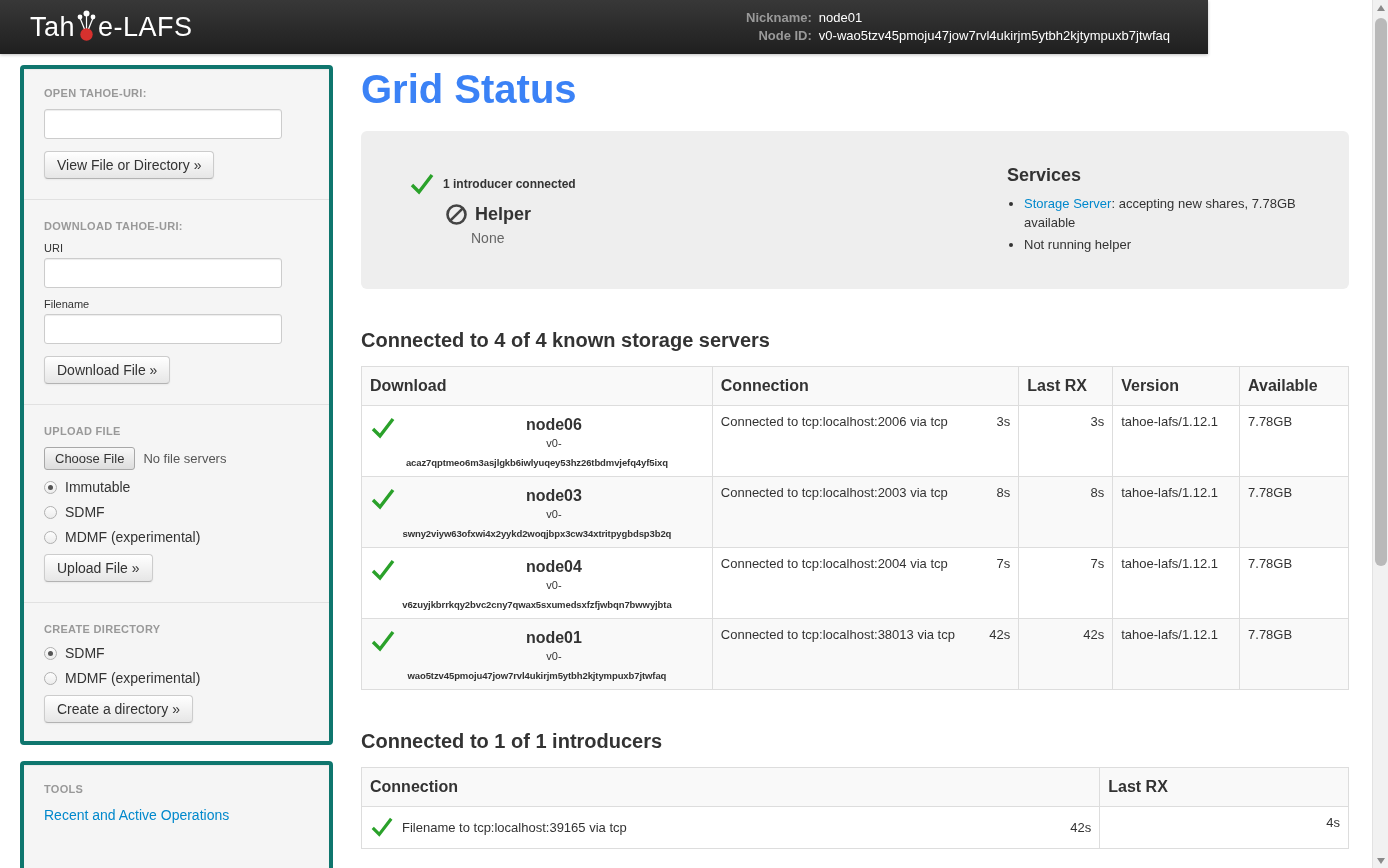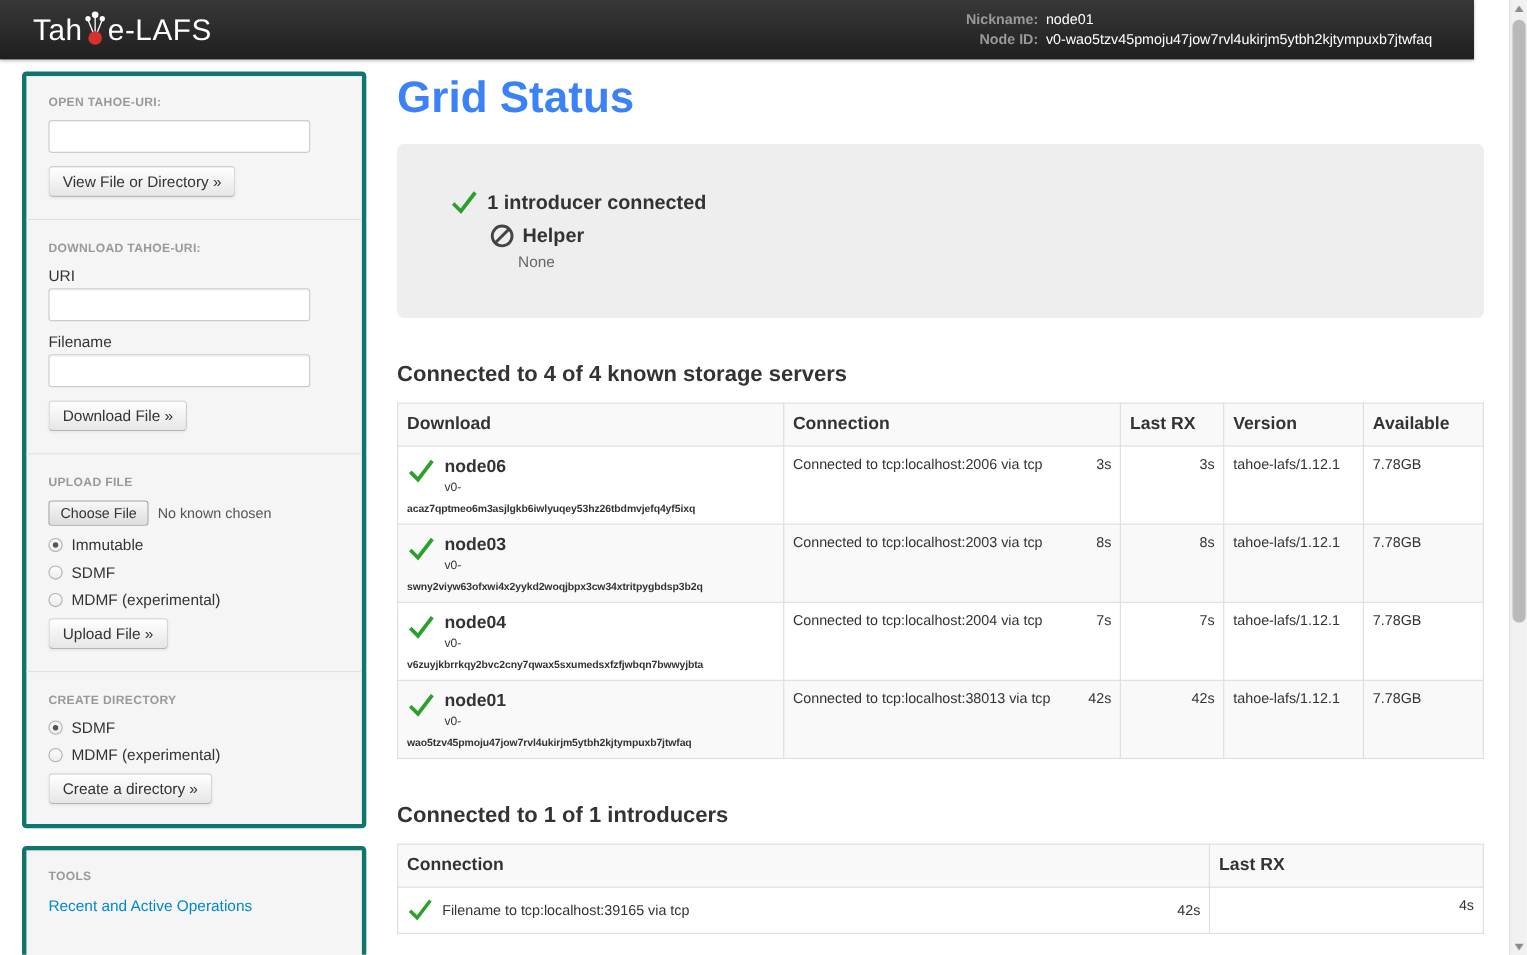--- a/index.html
+++ b/index.html
@@ -1,20 +1,20 @@
 <!DOCTYPE html>
 <html><head>
 <meta charset="utf-8">
 <style>
   * { margin:0; padding:0; box-sizing:border-box; }
   html,body { width:1388px; height:868px; overflow:hidden; background:#fff;
               font-family:"Liberation Sans", sans-serif; color:#333; }
 
   
-  .navbar { position:fixed; top:0; left:0; width:1340px; height:54px; z-index:5;
+  .navbar { position:fixed; top:0; left:0; width:1208px; height:54px; z-index:5;
             background:linear-gradient(#383838,#1f1f1f);
             display:flex; align-items:center; justify-content:space-between;
             box-shadow:0 1px 3px rgba(0,0,0,.25); }
   .brand { display:flex; align-items:center; margin-left:30px; color:#fff;
            font-size:27px; letter-spacing:.5px; text-decoration:none; cursor:pointer; }
   .brand svg { margin:0 1px 2px 1px; }
   .nav-meta { display:grid; grid-template-columns:auto auto; column-gap:7px; row-gap:2px;
               margin-right:38px; font-size:13px; line-height:16px; }
   .nav-meta .lbl { color:#999; font-weight:bold; text-align:right; }
   .nav-meta .val { color:#fff; }
@@ -45,57 +45,57 @@
   .panel hr { border:none; border-top:1px solid #e1e1e1; margin:20px -20px; }
   .sec-label { color:#999; font-size:11px; font-weight:bold; letter-spacing:.3px; margin-bottom:10px; }
   .txt-input { width:238px; height:30px; padding:4px 6px; font-size:14px; color:#555;
                border:1px solid #ccc; border-radius:3px; background:#fff;
                box-shadow:inset 0 1px 1px rgba(0,0,0,.075); display:block; }
   .btn { display:inline-block; padding:5px 12px; font-size:14px; color:#333; cursor:pointer;
          background:linear-gradient(#ffffff,#e6e6e6); border:1px solid #ccc;
          border-bottom-color:#b3b3b3; border-radius:4px;
          box-shadow:inset 0 1px 0 rgba(255,255,255,.2), 0 1px 2px rgba(0,0,0,.05);
          font-family:"Liberation Sans", sans-serif; }
-  .field-label { font-size:14px; color:#333; margin:10px 0 4px; }
+  .field-label { font-size:11px; color:#333; margin:10px 0 4px; }
   .mt8 { margin-top:8px; } .mt12 { margin-top:12px; }
   .file-row { display:flex; align-items:center; }
   .file-btn { padding:3px 10px; font-size:13px; color:#333; cursor:pointer;
               background:linear-gradient(#f8f8f8,#dddddd); border:1px solid #a8a8a8; border-radius:3px; }
   .file-status { font-size:13px; color:#555; margin-left:8px; }
   .radio-row { display:flex; align-items:center; margin:9px 0; font-size:14px; cursor:pointer; }
   .radio { width:13px; height:13px; border-radius:50%; border:1px solid #b0b0b0;
            background:linear-gradient(#fdfdfd,#ececec); margin-right:8px; position:relative; flex:none; }
   .radio.checked::after { content:""; position:absolute; left:3px; top:3px; width:5px; height:5px;
            border-radius:50%; background:#555; }
   .tools-panel { min-height:200px; }
   a.link { color:#0088cc; text-decoration:none; cursor:pointer; }
   .tools-link { font-size:14px; display:inline-block; margin-top:2px; }
 
   
   h1.title { font-size:40px; font-weight:bold; color:#3b82f6; line-height:1.2; margin:0 0 18px; }
   .well { background:#eee; border-radius:6px; padding:22px 20px; min-height:158px; display:flex; }
   .grid-health { flex:1; margin-left:28px; padding-top:18px; }
-  .intro-row { display:flex; align-items:center; font-size:18px; font-weight:bold; }
+  .intro-row { display:flex; align-items:center; font-size:12px; font-weight:bold; }
   .intro-row svg { margin-right:8px; }
   .helper-row { display:flex; align-items:center; font-size:18px; font-weight:bold; margin:6px 0 0 36px; }
   .helper-row svg { margin-right:7px; }
   .helper-none { font-size:14px; color:#666; margin:4px 0 0 62px; }
   .services { width:322px; flex:none; padding-top:12px; }
   .services h3 { font-size:18px; font-weight:bold; margin-bottom:8px; }
   .services ul { padding-left:17px; font-size:13px; color:#333; }
   .services li { margin-bottom:3px; line-height:19px; }
 
   h2.section { font-size:20px; font-weight:bold; color:#333; margin:40px 0 14px; }
 
   table.grid { width:100%; border-collapse:collapse; font-size:13px; background:#fff; }
   table.grid th { text-align:left; font-size:16px; font-weight:bold; padding:10px 8px;
                   border:1px solid #ddd; background:#f9f9f9; }
   table.grid td { border:1px solid #ddd; padding:8px; vertical-align:top; }
   table.grid tbody tr:nth-child(even) { background:#f9f9f9; }
-  .nick-cell { height:60px; }
+  .nick-cell { height:60px;text-align:center; }
   .nick-check { float:left; margin:1px 8px 0 0; }
   .nick-name { font-size:16px; font-weight:bold; line-height:22px; }
   .nick-v0 { font-size:11px; color:#333; margin-left:34px; line-height:15px; }
   .nick-id { clear:both; font-size:9.5px; font-weight:bold; color:#333; letter-spacing:-.1px;
              padding-top:6px; white-space:nowrap; }
   .conn-cell .age { float:right; }
   .num-cell { text-align:right; }
   .introducer-conn { display:flex; align-items:center; }
   .introducer-conn svg { margin-right:8px; flex:none; }
   .introducer-conn .conn-text { flex:1; }
@@ -149,21 +149,21 @@
       <input class="txt-input" type="text" style="">
       <div class="field-label">Filename</div>
       <input class="txt-input" type="text" style="">
       <button class="btn mt12">Download File »</button>
 
       <hr>
 
       <div class="sec-label">UPLOAD FILE</div>
       <div class="file-row">
         <span class="file-btn">Choose File</span>
-        <span class="file-status">No known chosen</span>
+        <span class="file-status">No file servers</span>
       </div>
       <div class="mt8">
         <label class="radio-row">
           <span class="radio checked"></span>
           <span>Immutable</span>
         </label>
         <label class="radio-row">
           <span class="radio"></span>
           <span>SDMF</span>
         </label>
@@ -207,20 +207,27 @@
         </div>
         <div class="helper-row">
           <svg width="23" height="23" viewBox="0 0 23 23">
             <circle cx="11.5" cy="11.5" r="9" fill="none" stroke="#444" stroke-width="2.6"></circle>
             <line x1="5.3" y1="17.7" x2="17.7" y2="5.3" stroke="#444" stroke-width="2.6"></line>
           </svg>
           <span>Helper</span>
         </div>
         <div class="helper-none">None</div>
       </div>
+      <div class="services">
+        <h3>Services</h3>
+        <ul>
+          <li><a class="link">Storage Server</a><span>: accepting new shares, 7.78GB available</span></li>
+          <li><span>Not running helper</span></li>
+        </ul>
+      </div>
     </div>
 
     <h2 class="section">Connected to 4 of 4 known storage servers</h2>
 
     <table class="grid">
       <colgroup>
           <col style="width:351px">
           <col style="width:307px">
           <col style="width:94px">
           <col style="width:127px">

